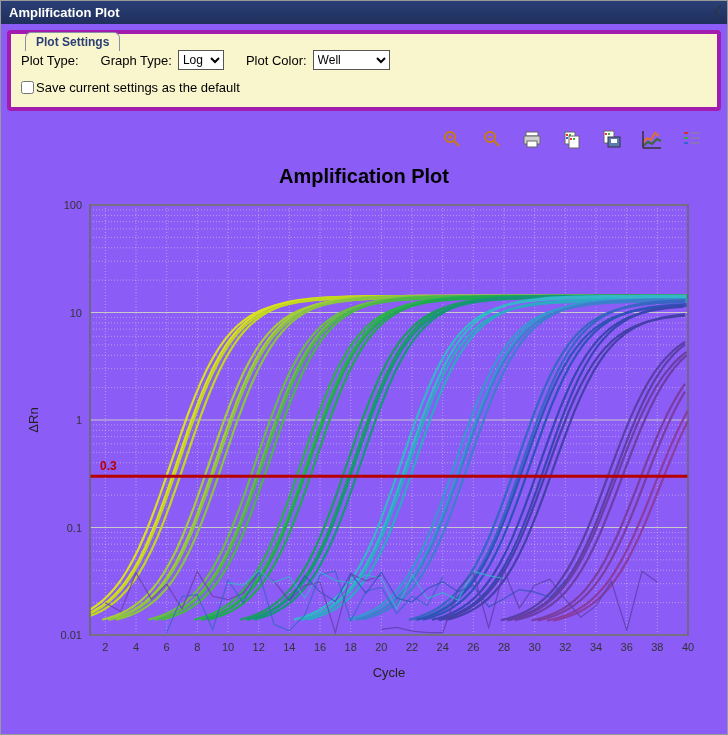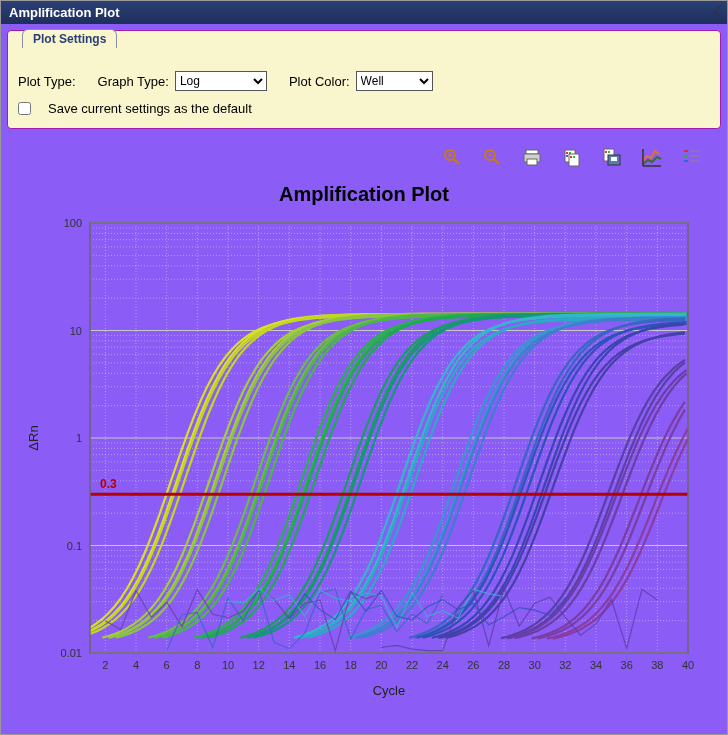--- a/index.html
+++ b/index.html
@@ -21,59 +21,58 @@
   .titlebar {
     background: linear-gradient(#2a3f75, #1f2f5d);
     color: #fff;
     font-weight: bold;
     font-size: 13px;
     padding: 4px 8px;
   }
   .settings-panel {
     margin: 6px;
     background: #f9f5cd;
-    border: 1px solid #a21caf;
+    border: 4px solid #a21caf;
     border-radius: 4px;
     position: relative;
-    padding: 24px 10px 12px 10px;
+    padding: 16px 10px 12px 10px;
   }
   .settings-tab {
     position: absolute;
     top: -2px;
     left: 14px;
     background: #f9f5cd;
     border: 1px solid #8890a6;
     border-bottom: none;
     border-radius: 6px 6px 0 0;
     color: #2a3f75;
     font-weight: bold;
     font-size: 12px;
     padding: 2px 10px;
   }
   .settings-row {
     display: flex;
     align-items: center;
     gap: 6px;
     flex-wrap: wrap;
     margin-bottom: 10px;
-    margin-top: 16px;
   }
   .settings-row label {
     font-size: 13px;
   }
   select.dd {
     font-size: 12px;
     height: 20px;
     border: 1px solid #555;
     background: #fff;
   }
   .checkbox-row {
     display: flex;
     align-items: center;
-    gap: 17px;
+    gap: 2px;
     font-size: 13px;
   }
   input[type=checkbox] {
     margin: 0;
   }
   .toolbar {
     display: flex;
     justify-content: flex-end;
     gap: 18px;
     padding: 6px 24px 4px 0;
@@ -161,21 +160,21 @@
     <span>Amplification Plot</span>
   </div>
   <div class="small-arrow"></div>
 
   <div class="settings-panel">
     <div class="settings-tab">Plot Settings</div>
     <div class="settings-row">
       <label>Plot Type:</label>
       <span style="width:10px"></span>
       <label>Graph Type:</label>
-      <select class="dd" style="width:92px">
+      <select class="dd" style="width:46px">
         <option>Log</option>
       </select>
       <span style="width:10px"></span>
       <label>Plot Color:</label>
       <select class="dd" style="width:77px">
         <option>Well</option>
       </select>
     </div>
     <div class="checkbox-row">
       <input type="checkbox" style="">

